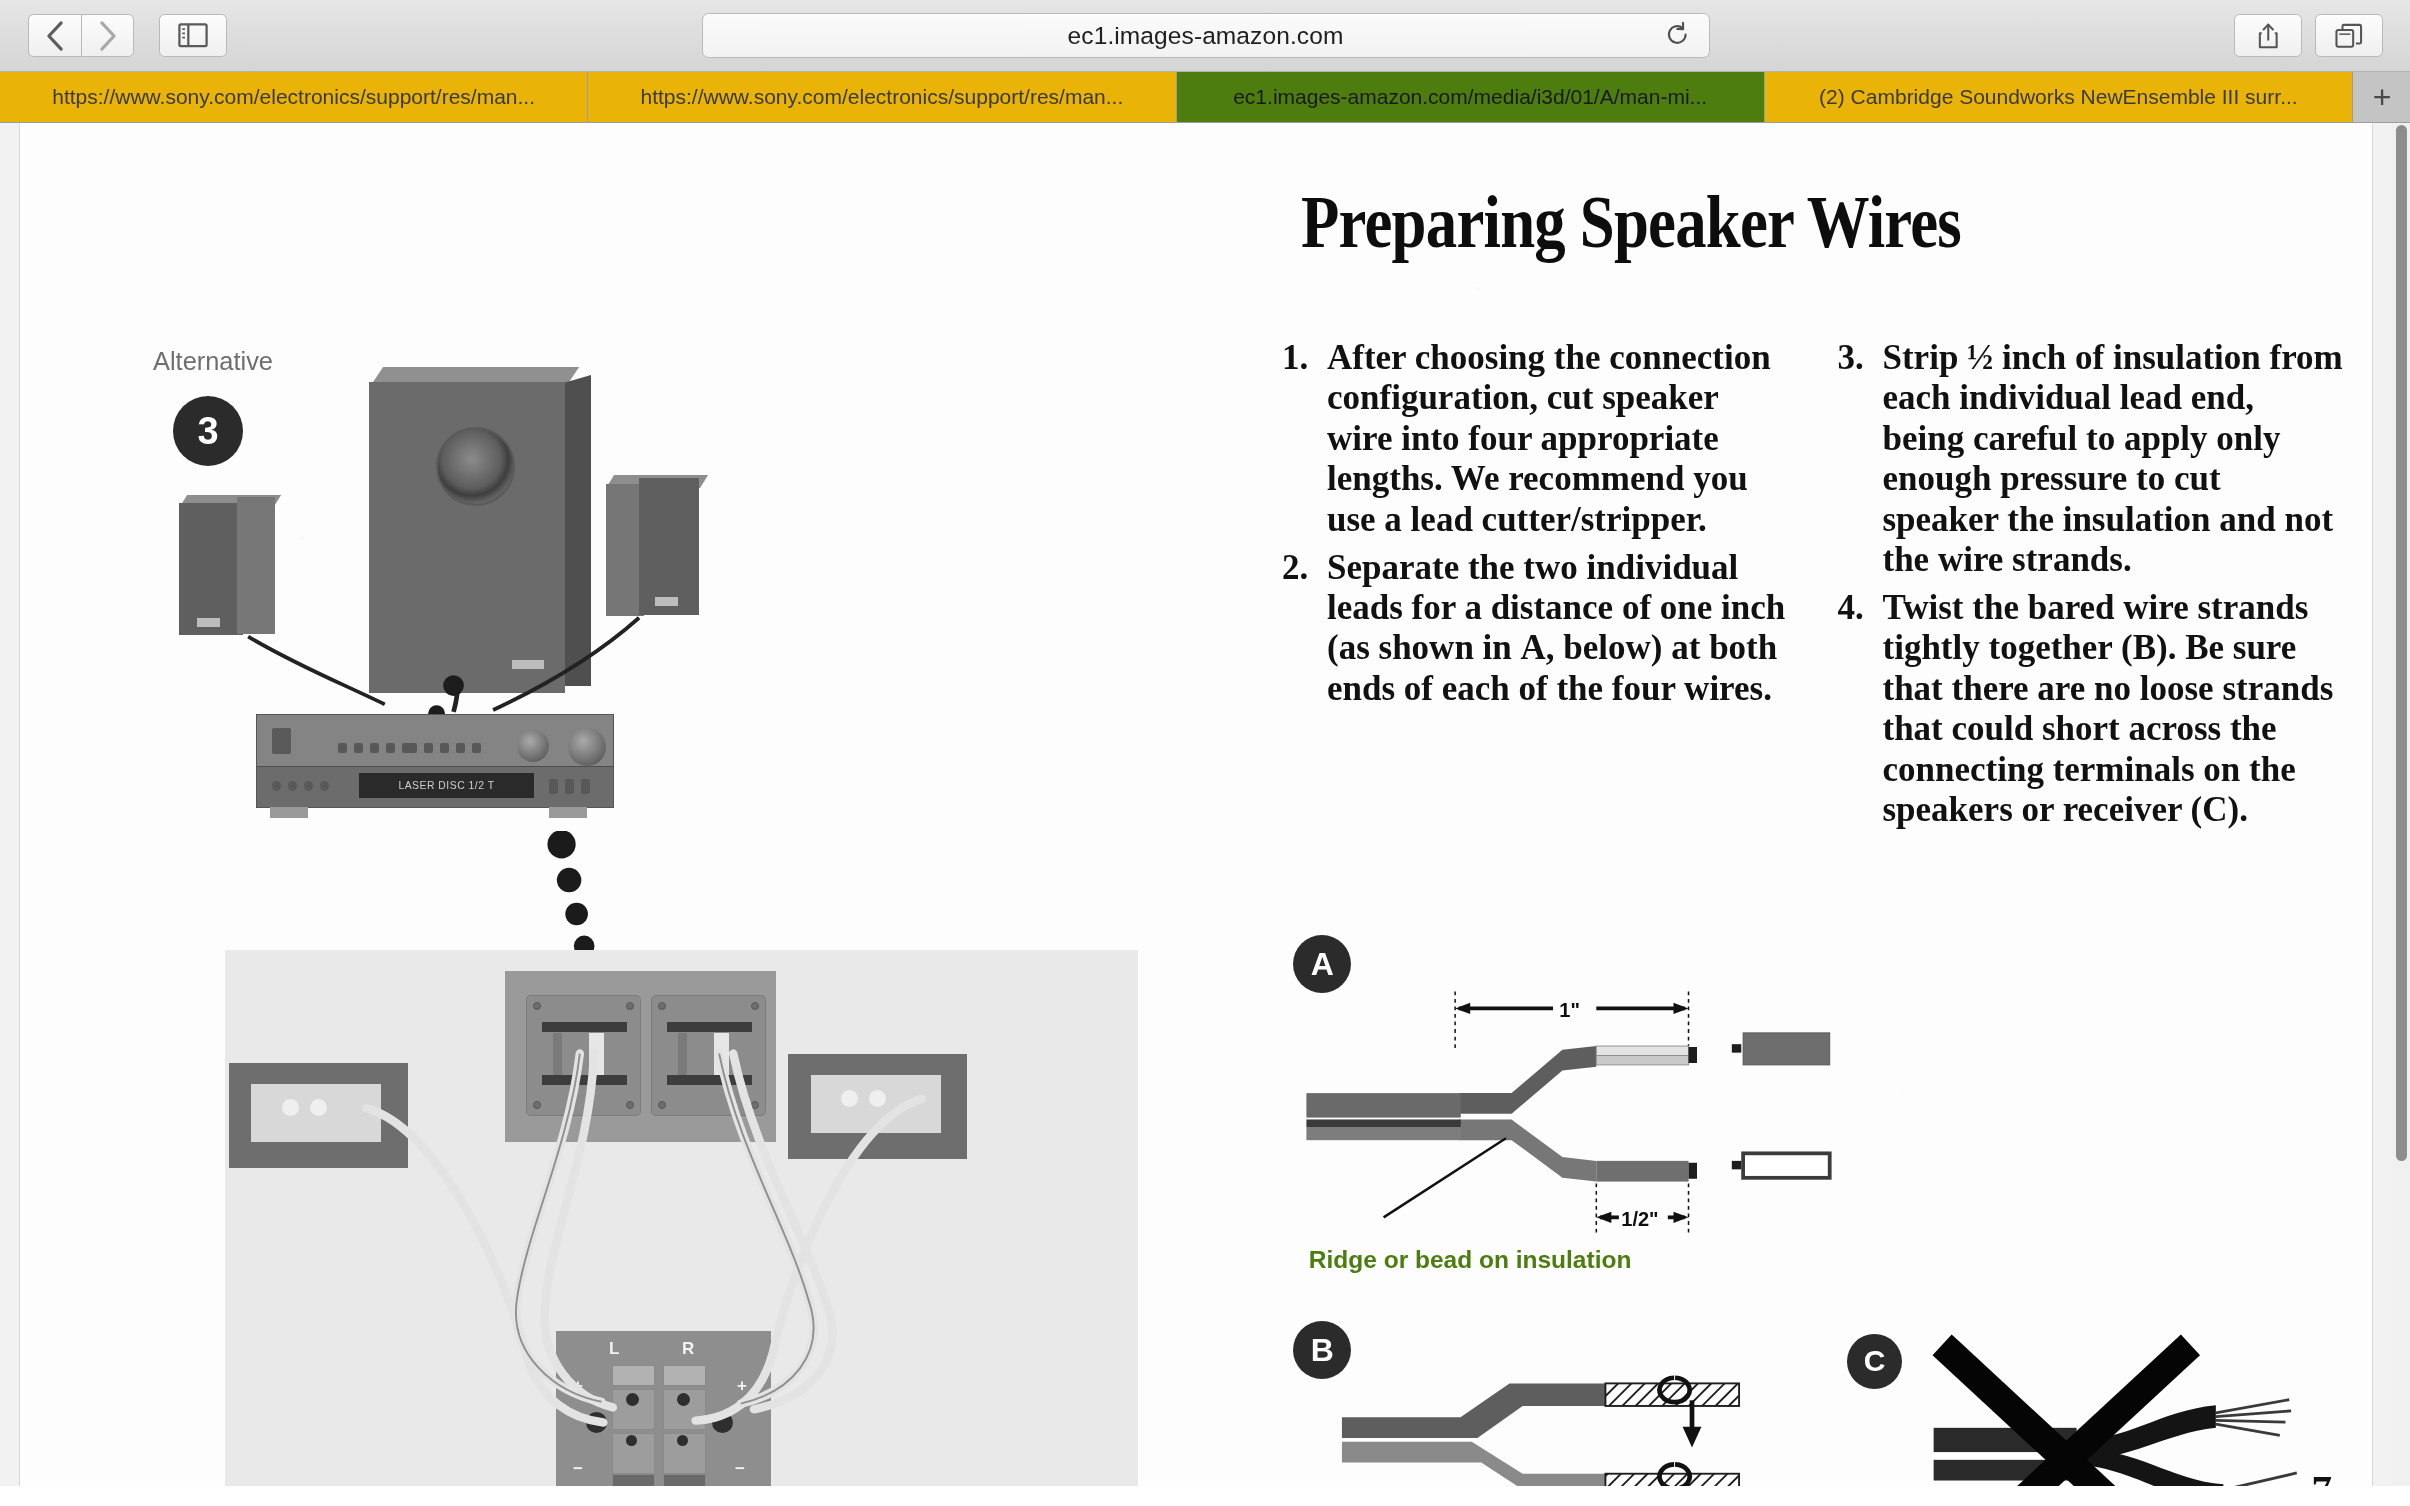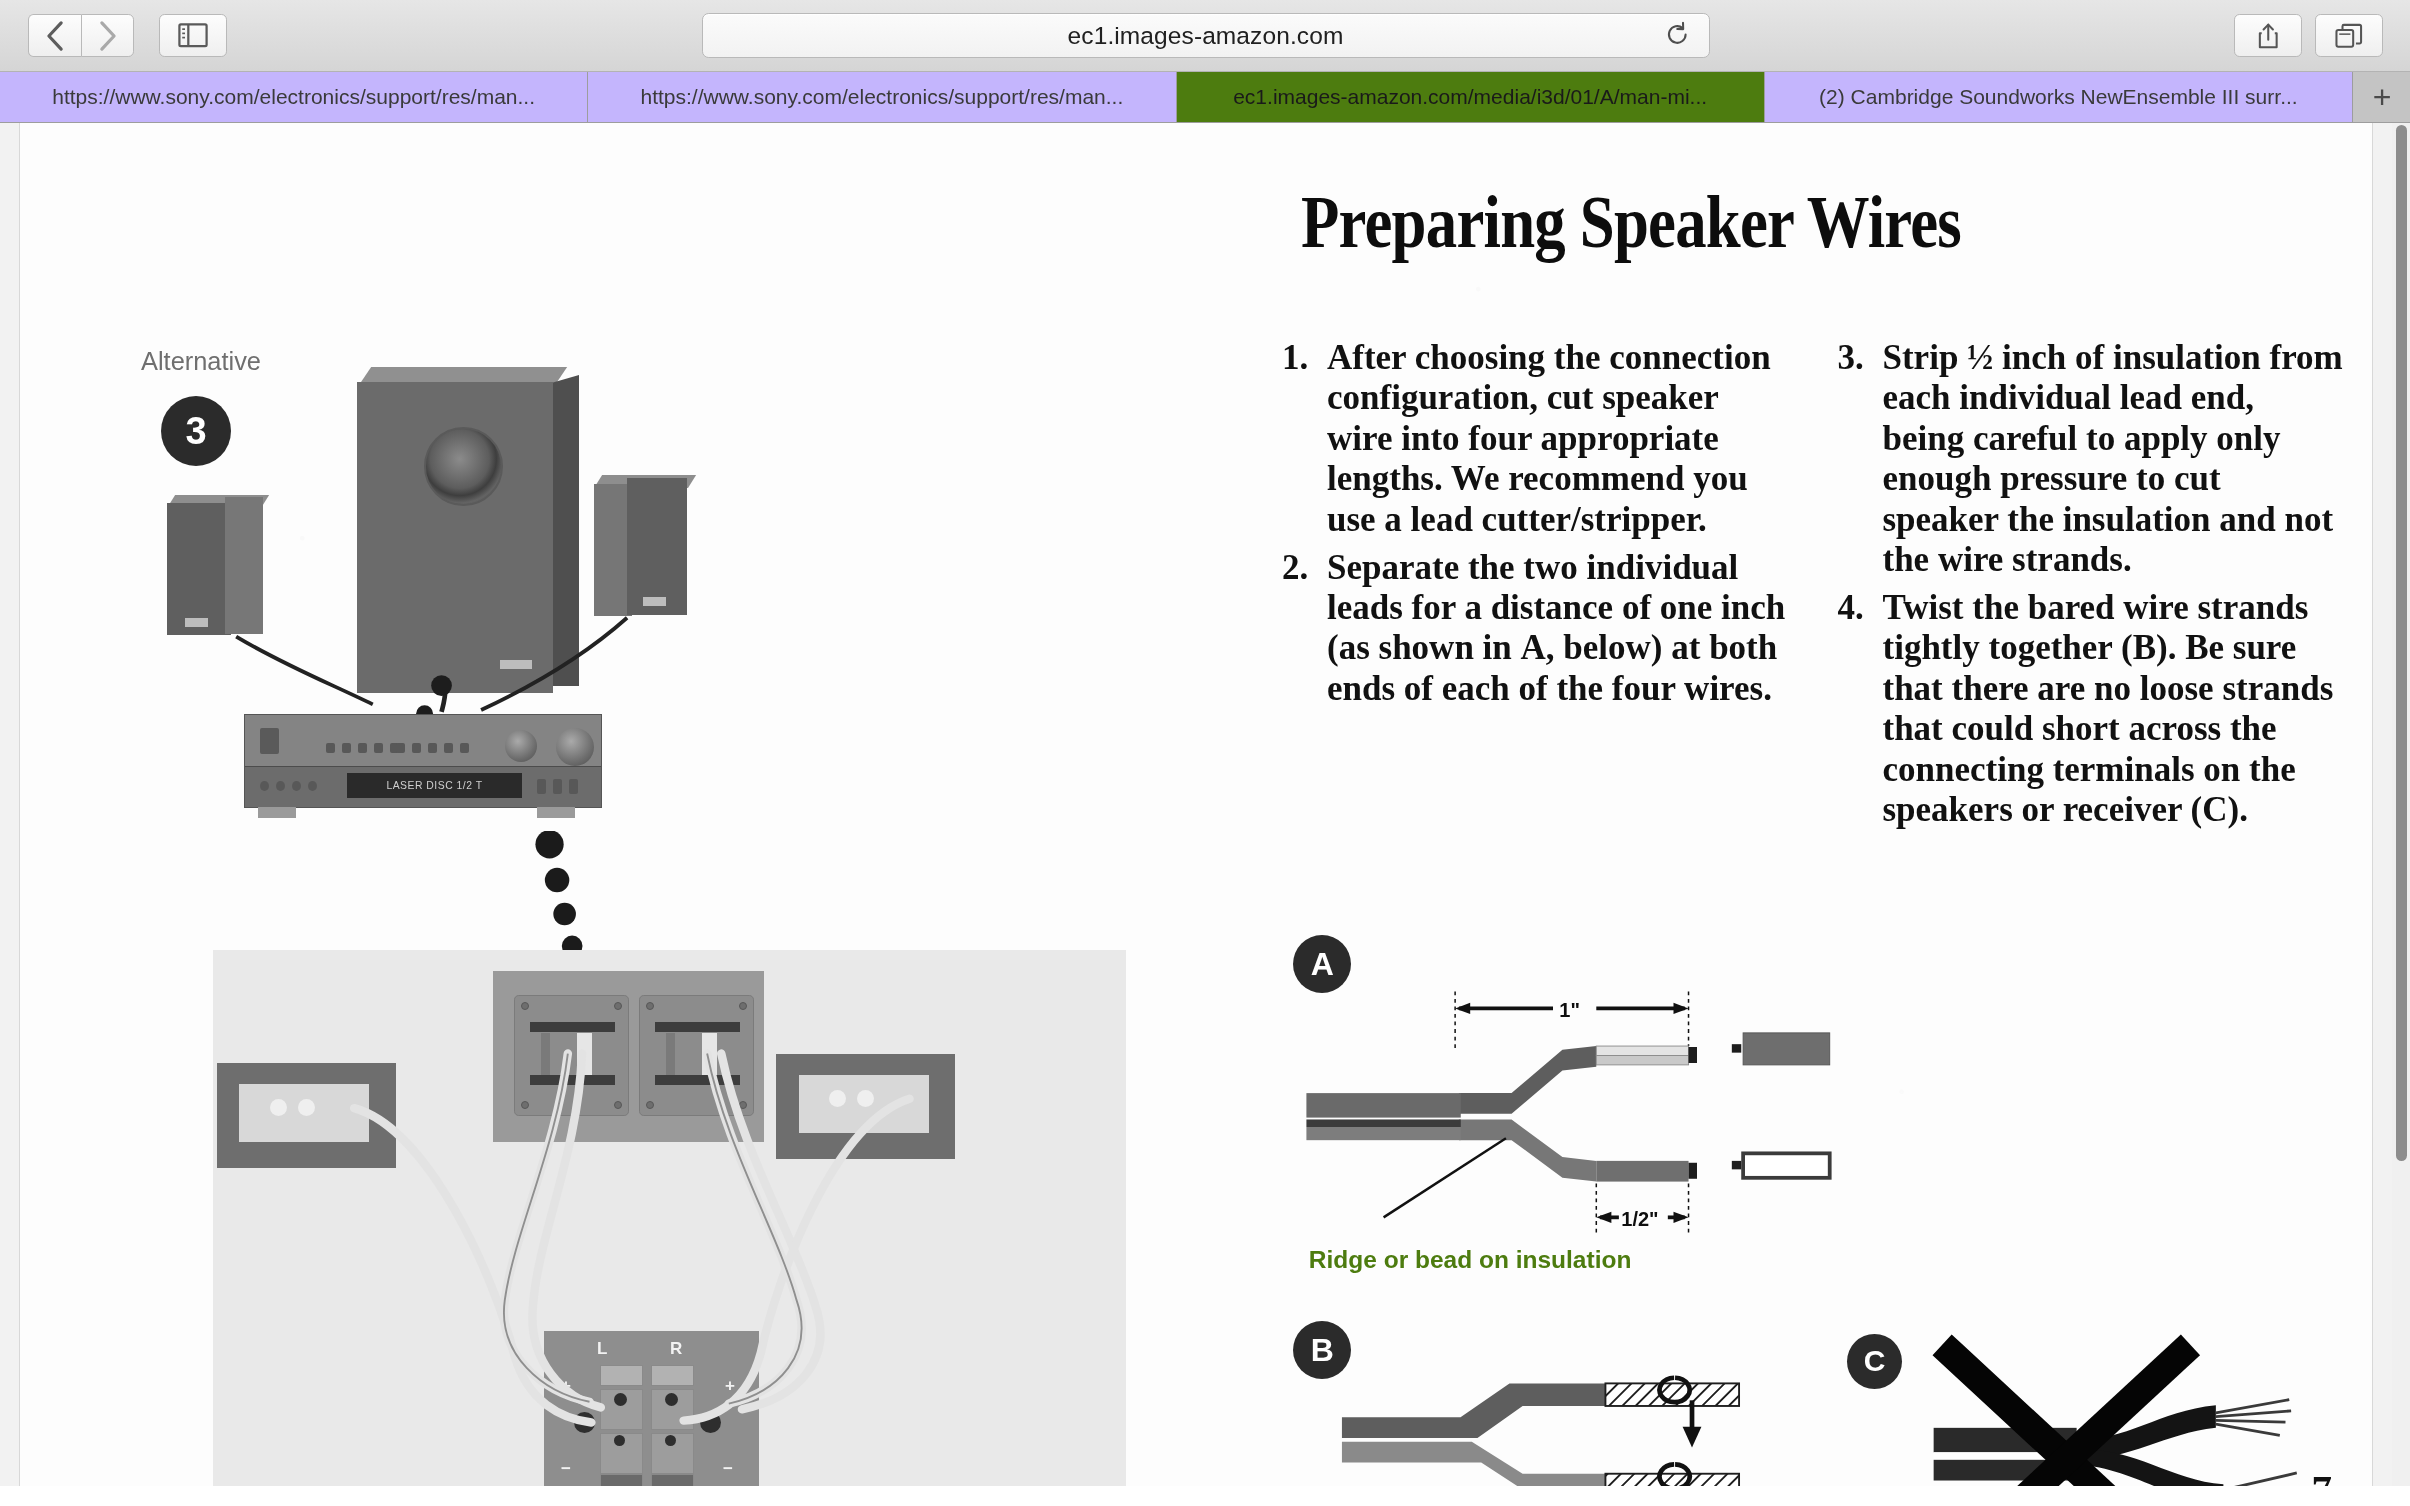--- a/index.html
+++ b/index.html
@@ -69,21 +69,21 @@
     flex: 0 0 51px;
     display: flex;
     background: #bcbcbc;
     border-bottom: 0.9px solid #9d9d9d;
   }
   .tab {
     flex: 1 1 0;
     min-width: 0;
     display: flex; align-items: center; justify-content: center;
     border-right: 0.9px solid #9d9d9d;
-    background: #c4b5fd;
+    background: #eab308;
     padding: 0 22.6px;
     position: relative;
   }
   .tab.active {
     background: #4d7c0f;
   }
   .tab .label {
     font-size: 21px;
     color: #3a3a3a;
     white-space: nowrap;
@@ -142,21 +142,21 @@
     position: absolute; inset: 0;
     background:
       radial-gradient(circle at 12% 30%, rgba(0,0,0,.016) 0 1.9px, transparent 2.8px),
       radial-gradient(circle at 62% 12%, rgba(0,0,0,.015) 0 1.9px, transparent 2.8px),
       radial-gradient(circle at 80% 70%, rgba(0,0,0,.013) 0 1.9px, transparent 2.8px),
       radial-gradient(circle at 40% 85%, rgba(0,0,0,.013) 0 1.9px, transparent 2.8px);
     pointer-events: none;
   }
 
   
-  .left-col { position: absolute; left: 0; top: 0; width: 1262px; height: 100%; }
+  .left-col { position: absolute; left: 12px; top: 0; width: 1262px; height: 100%; }
 
   .alt-label {
     position: absolute; left: 121px; top: 224px;
     font-size: 25.4px; color: #6f6f6f;
     font-family: "Liberation Sans", sans-serif;
   }
   .badge-dark {
     position: absolute;
     background: #2b2b2b;
     border-radius: 50%;

